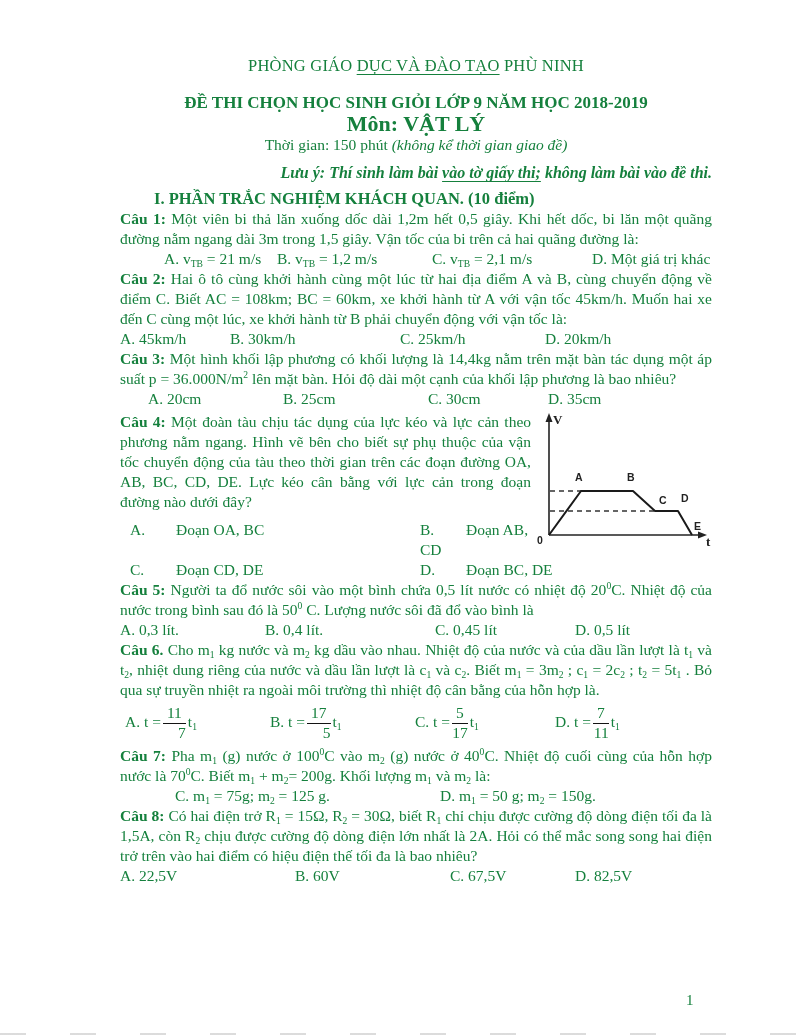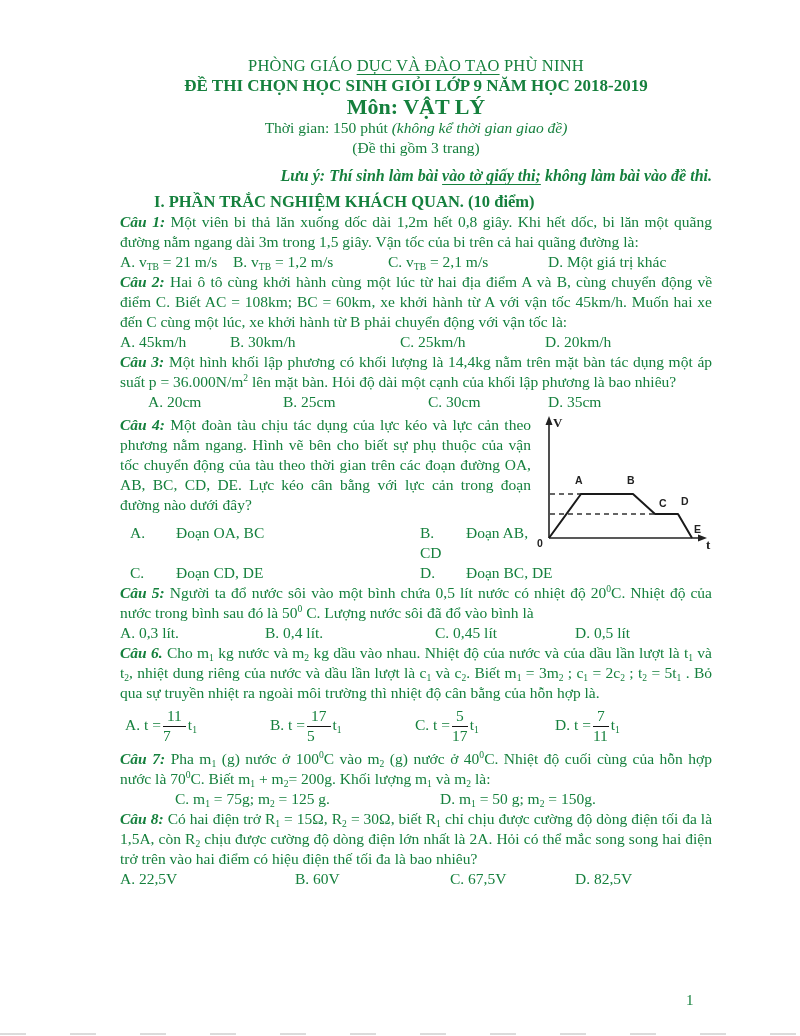--- a/index.html
+++ b/index.html
@@ -7,71 +7,70 @@
     position:relative;width:800px;height:1036px;margin:0 auto;background:#ffffff;
     font-family:"Liberation Serif","DejaVu Serif",serif;color:#15803d;overflow:hidden;
   }
   .content{position:absolute;left:120px;top:56px;width:592px;}
   .center{text-align:center;}
   .b{font-weight:bold;}
   .i{font-style:italic;}
   .bi{font-weight:bold;font-style:italic;text-align:right;}
   .u{text-decoration:underline;text-underline-offset:3px;}
   .dept{font-size:16.5px;letter-spacing:.2px;}
-  .title{font-size:17px;}
+  .title{font-size:17px;margin-top:17px;}
   .hline{font-size:15.5px;line-height:20px;}
   .subject{font-size:22px;line-height:22px;}
   .notice{font-size:16px;margin-top:9px;}
   .section-heading{font-size:16.5px;margin-top:7px;padding-left:34px;}
   .qwrap{font-size:15.5px;line-height:20px;}
   .qtext{margin:0;text-align:justify;}
-  .qlabel{font-weight:bold;font-style:italic;}
+  .qlabel{font-weight:bold;}
   sub{font-size:62%;vertical-align:-3px;line-height:0;}
   sup{font-size:62%;vertical-align:6px;line-height:0;}
   .row{display:grid;line-height:20px;}
-  .q1r{grid-template-columns:113px 155px 160px 1fr;}
+  .q1r{grid-template-columns:113px 155px 160px 1fr;margin-left:44px;}
   .q2r{grid-template-columns:110px 170px 145px 1fr;}
   .q3r{grid-template-columns:135px 145px 120px 1fr;margin-left:28px;}
   .q5r{grid-template-columns:145px 170px 140px 1fr;}
   .q8r{grid-template-columns:175px 155px 125px 1fr;}
   .q4r{grid-template-columns:290px 1fr;padding-left:10px;}
   .q7r{grid-template-columns:265px 1fr;padding-left:55px;}
   .q4r .alabel{display:inline-block;width:46px;}
   .q6r{grid-template-columns:145px 145px 140px 1fr;padding-left:5px;align-items:center;height:46px;}
-  .frac{display:inline-block;text-align:left;vertical-align:middle;line-height:1.08;margin:0 2px;}
+  .frac{display:inline-block;text-align:right;vertical-align:middle;line-height:1.08;margin:0 2px;}
   .frac .num{display:block;border-bottom:1.3px solid #131313;padding:0 4px 1px;}
   .frac .den{display:block;padding-top:1px;}
   .graph{float:right;width:175px;height:142px;margin:-2px 0 2px 6px;}
   .graph text{font-family:"Liberation Sans","DejaVu Sans",sans-serif;font-size:10.5px;font-weight:bold;fill:#222;}
   .graph text.axis{font-family:"Liberation Serif",serif;font-size:13px;}
   .pagenum{position:absolute;left:686px;top:992px;font-size:15px;}
   .scan-edge{position:absolute;bottom:1px;left:0;width:100%;height:2px;opacity:.35;
     background:repeating-linear-gradient(90deg,#9a9a9a 0 26px,transparent 26px 70px);}
 </style>
 </head>
 <body>
 
 <div class="page">
   <div class="content">
 
     <div class="dept center"><span>PHÒNG GIÁO </span><span class="u">DỤC VÀ ĐÀO TẠO</span><span> PHÙ NINH</span></div>
 
     <div class="title b center">ĐỀ THI CHỌN HỌC SINH GIỎI  LỚP 9 NĂM HỌC 2018-2019</div>
     <div class="subject b center">Môn: VẬT LÝ</div>
     <div class="hline center"><span>Thời gian: 150 phút </span><span class="i">(không kể thời gian giao đề)</span></div>
-    <div class="hline center">(Đề thi gồm 3 trang)</div>
 
     <div class="notice bi center"><span>Lưu ý: Thí sinh làm bài </span><span class="u">vào tờ giấy thi;</span><span> không làm bài vào đề thi.</span></div>
 
     <div class="section-heading b">I. PHẦN TRẮC NGHIỆM KHÁCH QUAN.  (10 điểm)</div>
 
     <div class="qwrap">
 
       <div>
-        <p class="qtext"><b class="qlabel">Câu 1:</b> <span>Một viên bi thả lăn xuống dốc dài 1,2m hết 0,8 giây. Khi hết dốc, bi lăn một quãng đường nằm ngang dài 3m trong 1,5 giây. Vận tốc của bi trên cả hai quãng đường là:</span></p>
+        <p class="qtext"><b class="qlabel">Câu 1:</b> <span>Một viên bi thả lăn xuống dốc dài 1,2m hết 0,5 giây. Khi hết dốc, bi lăn một quãng đường nằm ngang dài 3m trong 1,5 giây. Vận tốc của bi trên cả hai quãng đường là:</span></p>
         <div class="row q1r">
           <span>A. v<sub>TB</sub> = 21 m/s</span>
           <span>B. v<sub>TB</sub> = 1,2  m/s</span>
           <span>C. v<sub>TB</sub> = 2,1  m/s</span>
           <span>D.  Một giá trị khác</span>
         </div>
       </div>
 
       <div>
         <p class="qtext"><b class="qlabel">Câu 2:</b> <span>Hai ô tô cùng khởi hành cùng một lúc từ hai địa điểm A và B, cùng chuyển động về điểm C. Biết AC = 108km; BC = 60km, xe khởi hành từ A với vận tốc 45km/h. Muốn hai xe đến C cùng một lúc, xe khởi hành từ B phải chuyển động với vận tốc là:</span></p>

